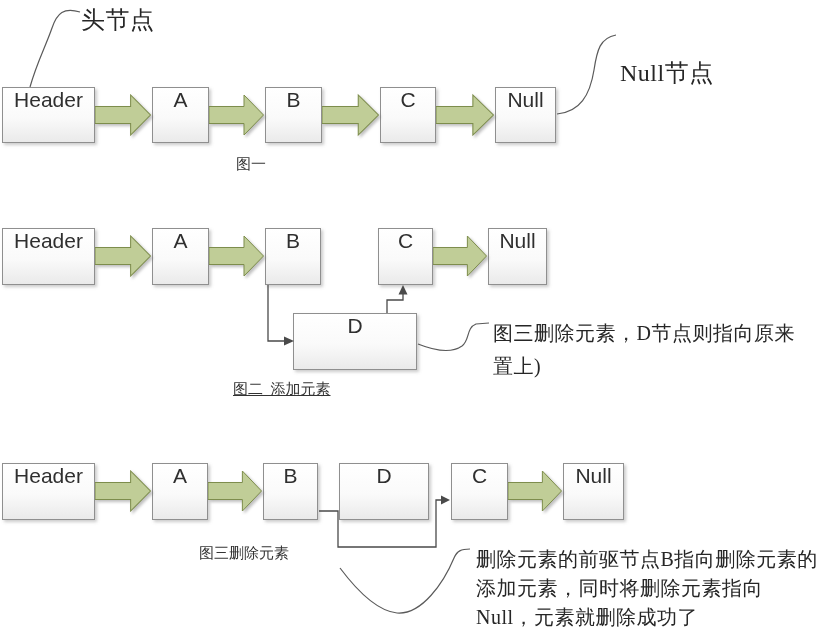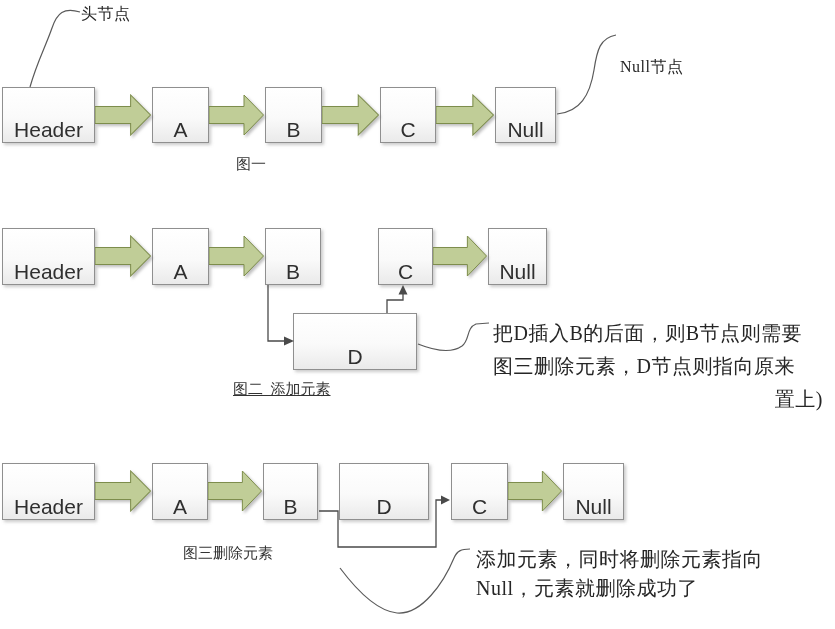--- a/index.html
+++ b/index.html
@@ -1,30 +1,30 @@
 <!DOCTYPE html>
 <html><head>
 <meta charset="utf-8">
 <style>
   html,body{margin:0;padding:0;background:#fff;}
   #canvas{position:relative;width:835px;height:629px;background:#ffffff;overflow:hidden;
           font-family:"Liberation Sans",sans-serif;}
   .node{position:absolute;box-sizing:border-box;border:1px solid #8f8f8f;
         background:linear-gradient(180deg,#ffffff 0%,#fafafa 55%,#eaeaea 100%);
         box-shadow:2px 2px 3px rgba(110,110,110,.35);
-        display:flex;align-items:flex-end;justify-content:center;
+        display:flex;align-items:flex-start;justify-content:center;
         font-size:21px;color:#2f2f2f;}
   .arrow{position:absolute;height:44px;}
   .arrow svg{width:100%;height:100%;display:block;
              filter:drop-shadow(2px 2px 1.5px rgba(110,110,110,.45));}
   .arrow polygon{fill:#c0cd97;stroke:#7d8d4c;stroke-width:1;}
   .cap{position:absolute;font-family:"Liberation Serif",serif;font-size:15px;
        color:#333;white-space:pre;}
   .annot{position:absolute;font-family:"Liberation Serif",serif;color:#262626;
-         font-size:16px;letter-spacing:.5px;white-space:pre;}
+         font-size:24px;letter-spacing:.5px;white-space:pre;}
   .note-block{position:absolute;font-family:"Liberation Serif",serif;color:#262626;
               font-size:20px;letter-spacing:.5px;}
   .note-block div{white-space:pre;}
   #connector-overlay{position:absolute;left:0;top:0;pointer-events:none;}
   #connector-overlay path{fill:none;stroke:#4a4a4a;stroke-width:1.3;}
   #connector-overlay path.leader{stroke:#5a5a5a;stroke-width:1.2;}
   #connector-overlay polygon{fill:#4a4a4a;stroke:none;}
 </style>
 </head>
 <body>
@@ -105,23 +105,22 @@
     </div>
   <div class="arrow" style="left:433px;top:234px;width:55px;">
     <svg viewBox="0 0 56 44" preserveAspectRatio="none">
         <polygon points="0,13.5 35,13.5 35,2 54.5,22 35,42 35,30.5 0,30.5"></polygon>
       </svg>
     </div>
 
   <div class="cap" style="left:233px;top:380px;text-decoration:underline;">图二  添加元素</div>
 
   <div class="note-block" style="left:493px;top:317px;width:330px;line-height:33px;">
-    <div>把D插入B的后面，则B节点则需要</div>
     <div>图三删除元素，D节点则指向原来</div>
-    <div style="text-align:right;">置上)</div>
+    <div style="text-align:left;">置上)</div>
   </div>
 
   <div class="node" style="left:2px;top:463px;width:93px;height:57px;">
       <span>Header</span>
     </div>
   <div class="node" style="left:152px;top:463px;width:56px;height:57px;">
       <span>A</span>
     </div>
   <div class="node" style="left:263px;top:463px;width:55px;height:57px;">
       <span>B</span>
@@ -145,23 +144,24 @@
     <svg viewBox="0 0 56 44" preserveAspectRatio="none">
         <polygon points="0,13.5 35,13.5 35,2 54.5,22 35,42 35,30.5 0,30.5"></polygon>
       </svg>
     </div>
   <div class="arrow" style="left:508px;top:469px;width:55px;">
     <svg viewBox="0 0 56 44" preserveAspectRatio="none">
         <polygon points="0,13.5 35,13.5 35,2 54.5,22 35,42 35,30.5 0,30.5"></polygon>
       </svg>
     </div>
 
-  <div class="cap" style="left:183px;top:544px;">图三删除元素</div>
+  <div class="cap" style="left:199px;top:544px;">图三删除元素</div>
 
   <div class="note-block" style="left:476px;top:545px;width:360px;line-height:29px;">
+    <div>删除元素的前驱节点B指向删除元素的</div>
     <div>添加元素，同时将删除元素指向</div>
     <div>Null，元素就删除成功了</div>
   </div>
 
   <svg id="connector-overlay" width="835" height="629">
     <path class="leader" d="M 80,12 C 64,7 57,13 52,28 C 45,48 37,62 30,87"></path>
     <path class="leader" d="M 557,114 C 580,112 590,95 594,70 C 597,50 600,38 616,35"></path>
     <path d="M 268,285 L 268,341 L 285,341"></path>
     <polygon points="294,341 284,336.5 284,345.5"></polygon>
     <path d="M 387,313 L 387,300 L 403,300 L 403,293"></path>

